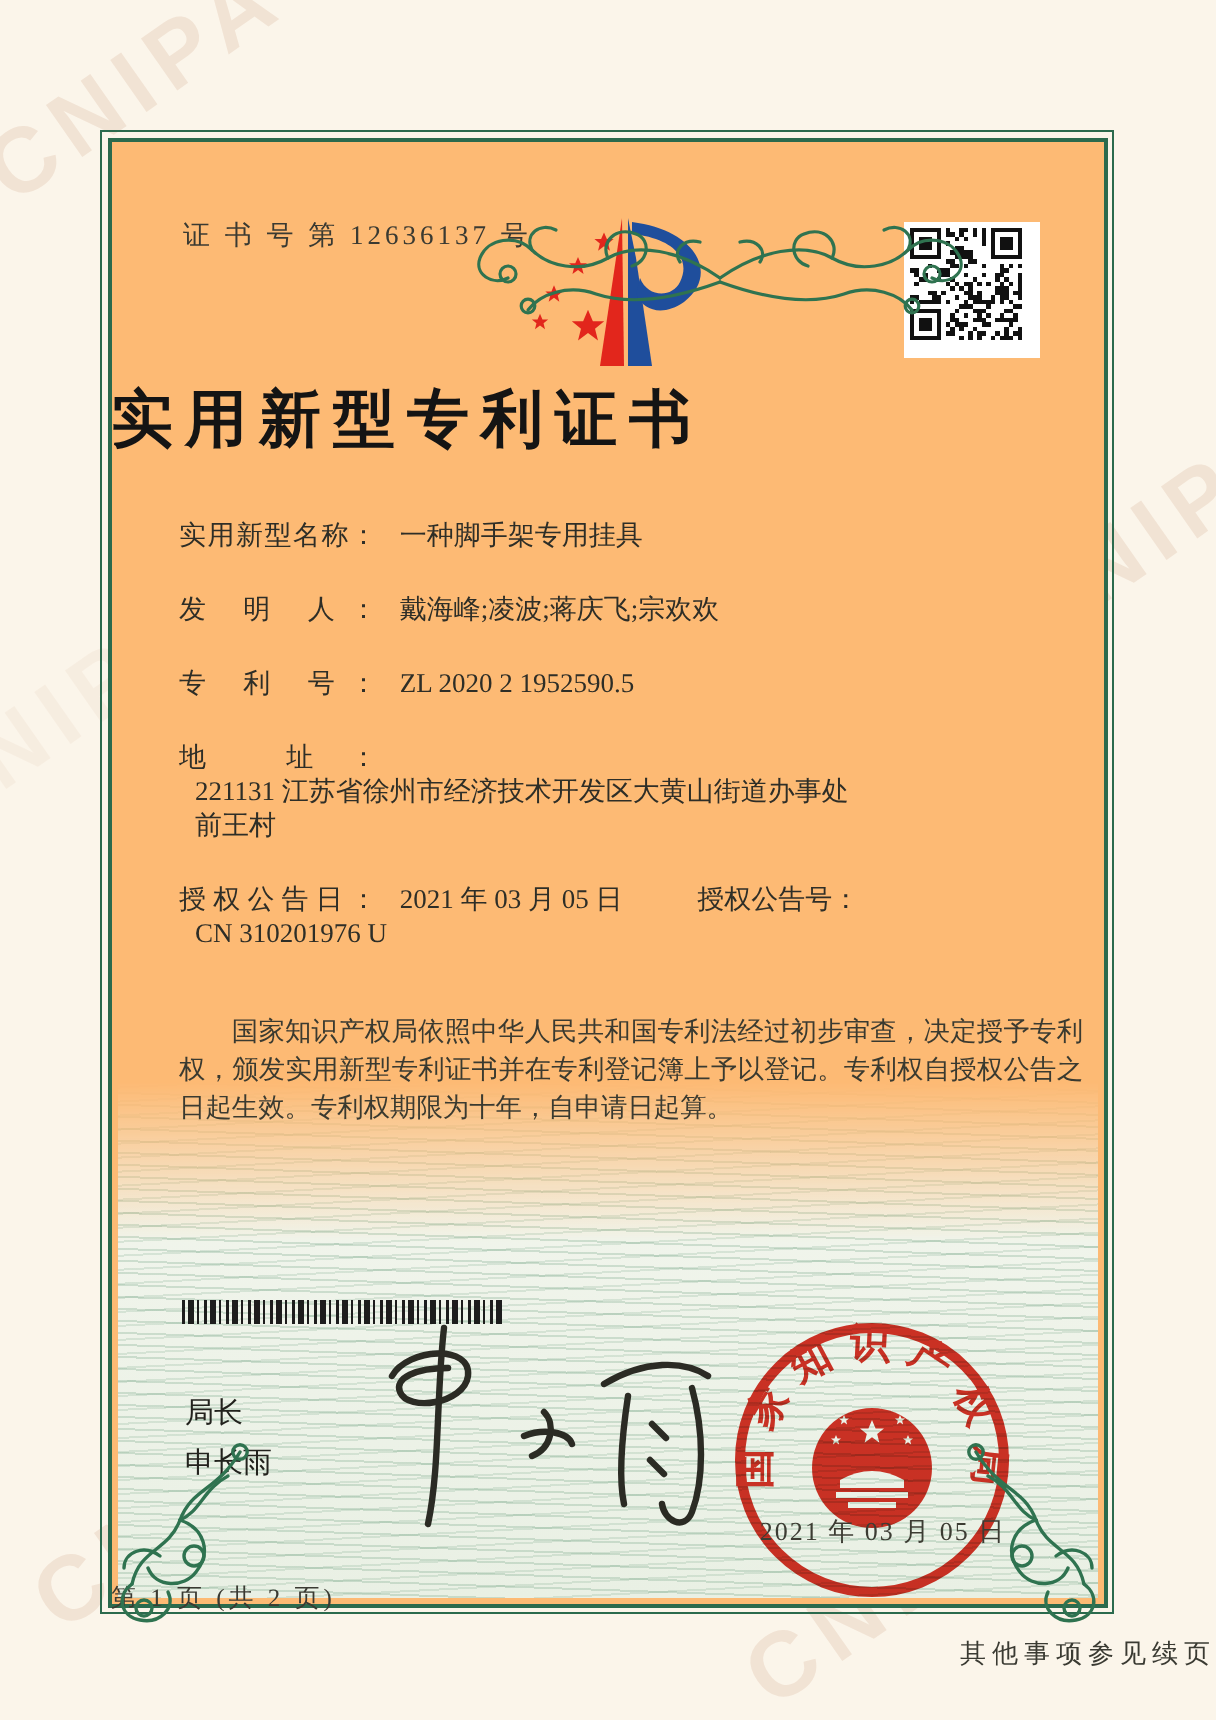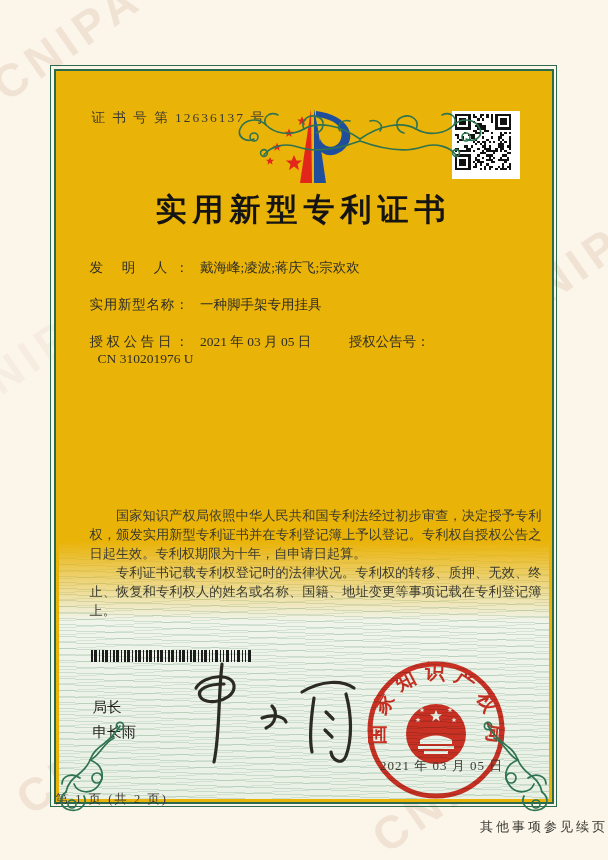--- a/index.html
+++ b/index.html
@@ -5,33 +5,33 @@
   html,body{margin:0;padding:0;}
   body{width:608px;height:860px;position:relative;overflow:hidden;
        background:#fbf5ea;font-family:"Liberation Serif", serif;color:#33332c;}
   .wm{position:absolute;font-family:"Liberation Sans", sans-serif;font-weight:bold;
       font-size:46px;letter-spacing:6px;color:#dfbfa8;opacity:.33;
       transform:rotate(-35deg);pointer-events:none;white-space:nowrap;}
   .wm.faint{opacity:.14;}
   
   .frame{position:absolute;left:50px;top:65px;width:505px;height:740px;
          border:1.5px solid #2b6a4d;}
-  .frame-inner{position:absolute;inset:2.5px;border:2.5px solid #2b6a4d;background:#eab308;}
+  .frame-inner{position:absolute;inset:2.5px;border:2.5px solid #2b6a4d;background:#fdba74;}
   
   .band{position:absolute;left:3px;right:3px;bottom:3px;top:470px;
     background:
       repeating-linear-gradient(2deg, rgba(122,168,138,.30) 0 1px, rgba(122,168,138,0) 1px 6px),
       repeating-linear-gradient(-3deg, rgba(122,168,138,.22) 0 1px, rgba(122,168,138,0) 1px 7px),
       linear-gradient(#f3f6ee,#e9f0e4);
     -webkit-mask-image:linear-gradient(transparent,#000 80px);
             mask-image:linear-gradient(transparent,#000 80px);}
   .cert-no{position:absolute;left:36px;top:38px;font-size:13.5px;letter-spacing:2px;color:#3a3a32;}
   .qr{position:absolute;right:32px;top:40px;width:62px;height:62px;background:#fff;padding:3px;}
   .logo{position:absolute;left:188px;top:28px;width:132px;height:92px;}
-  .title{position:absolute;left:0;top:118px;width:100%;text-align:center;
+  .title{position:absolute;left:0;top:118px;width:100%;
          font-size:31px;font-weight:bold;letter-spacing:6px;color:#141414;font-family:Liberation Mono, monospace;}
   .fields{position:absolute;left:34px;top:188px;width:440px;font-size:13.5px;}
   .frow{margin-bottom:20px;line-height:17px;}
   .flabel{display:inline-block;width:99px;text-align:justify;text-align-last:justify;
           vertical-align:top;color:#2e2e27;}
   .fvalue{display:inline-block;vertical-align:top;margin-left:8px;color:#2e2e27;max-width:330px;}
   .grant-pair2{margin-left:34px;}
   .paras{position:absolute;left:34px;top:436px;width:452px;font-size:13.2px;
          line-height:19px;color:#3a3a30;text-align:justify;font-family:Liberation Mono, monospace;}
   .paras p{margin:0;text-indent:2em;}
@@ -364,38 +364,45 @@
           <path d="M70,10 L70,84 L82,84 L74,30 Z"></path>
           <path d="M72,12 C104,16 116,38 98,52 C88,59 78,57 74,48 L76,40 C80,50 92,50 96,42 C102,30 92,20 72,18 Z"></path>
         </g>
       </svg>
     </div>
 
     <div class="title">实用新型专利证书</div>
 
     <div class="fields">
       <div class="frow">
+        <span class="flabel">实用新型名称：</span>
+        <span class="fvalue">一种脚手架专用挂具</span>
+      </div>
+      <div class="frow">
         <span class="flabel">发 明 人：</span>
         <span class="fvalue">戴海峰;凌波;蒋庆飞;宗欢欢</span>
       </div>
       <div class="frow">
-        <span class="flabel">实用新型名称：</span>
-        <span class="fvalue">一种脚手架专用挂具</span>
+        <span class="flabel">专 利 号：</span>
+        <span class="fvalue">ZL 2020 2 1952590.5</span>
+      </div>
+      <div class="frow">
+        <span class="flabel">地 址：</span>
+        <span class="fvalue">221131 江苏省徐州市经济技术开发区大黄山街道办事处前王村</span>
       </div>
       <div class="frow">
         <span class="flabel">授权公告日：</span>
         <span class="fvalue">2021 年 03 月 05 日</span>
         <span class="fvalue grant-pair2">授权公告号：</span>
         <span class="fvalue">CN 310201976 U</span>
       </div>
     </div>
 
     <div class="paras">
       <p>国家知识产权局依照中华人民共和国专利法经过初步审查，决定授予专利权，颁发实用新型专利证书并在专利登记簿上予以登记。专利权自授权公告之日起生效。专利权期限为十年，自申请日起算。</p>
-      <p>专利证书记载专利权登记时的法律状况。专利权的转移、质押、无效、终止、恢复和专利权人的姓名或名称、国籍、地址变更等事项记载在专利登记簿上。</p>
     </div>
 
     <div class="barcode"></div>
 
     <div class="sig-labels">
       <div>局长</div>
       <div>申长雨</div>
     </div>
 
     <svg class="sig-svg" viewBox="0 0 185 118">

